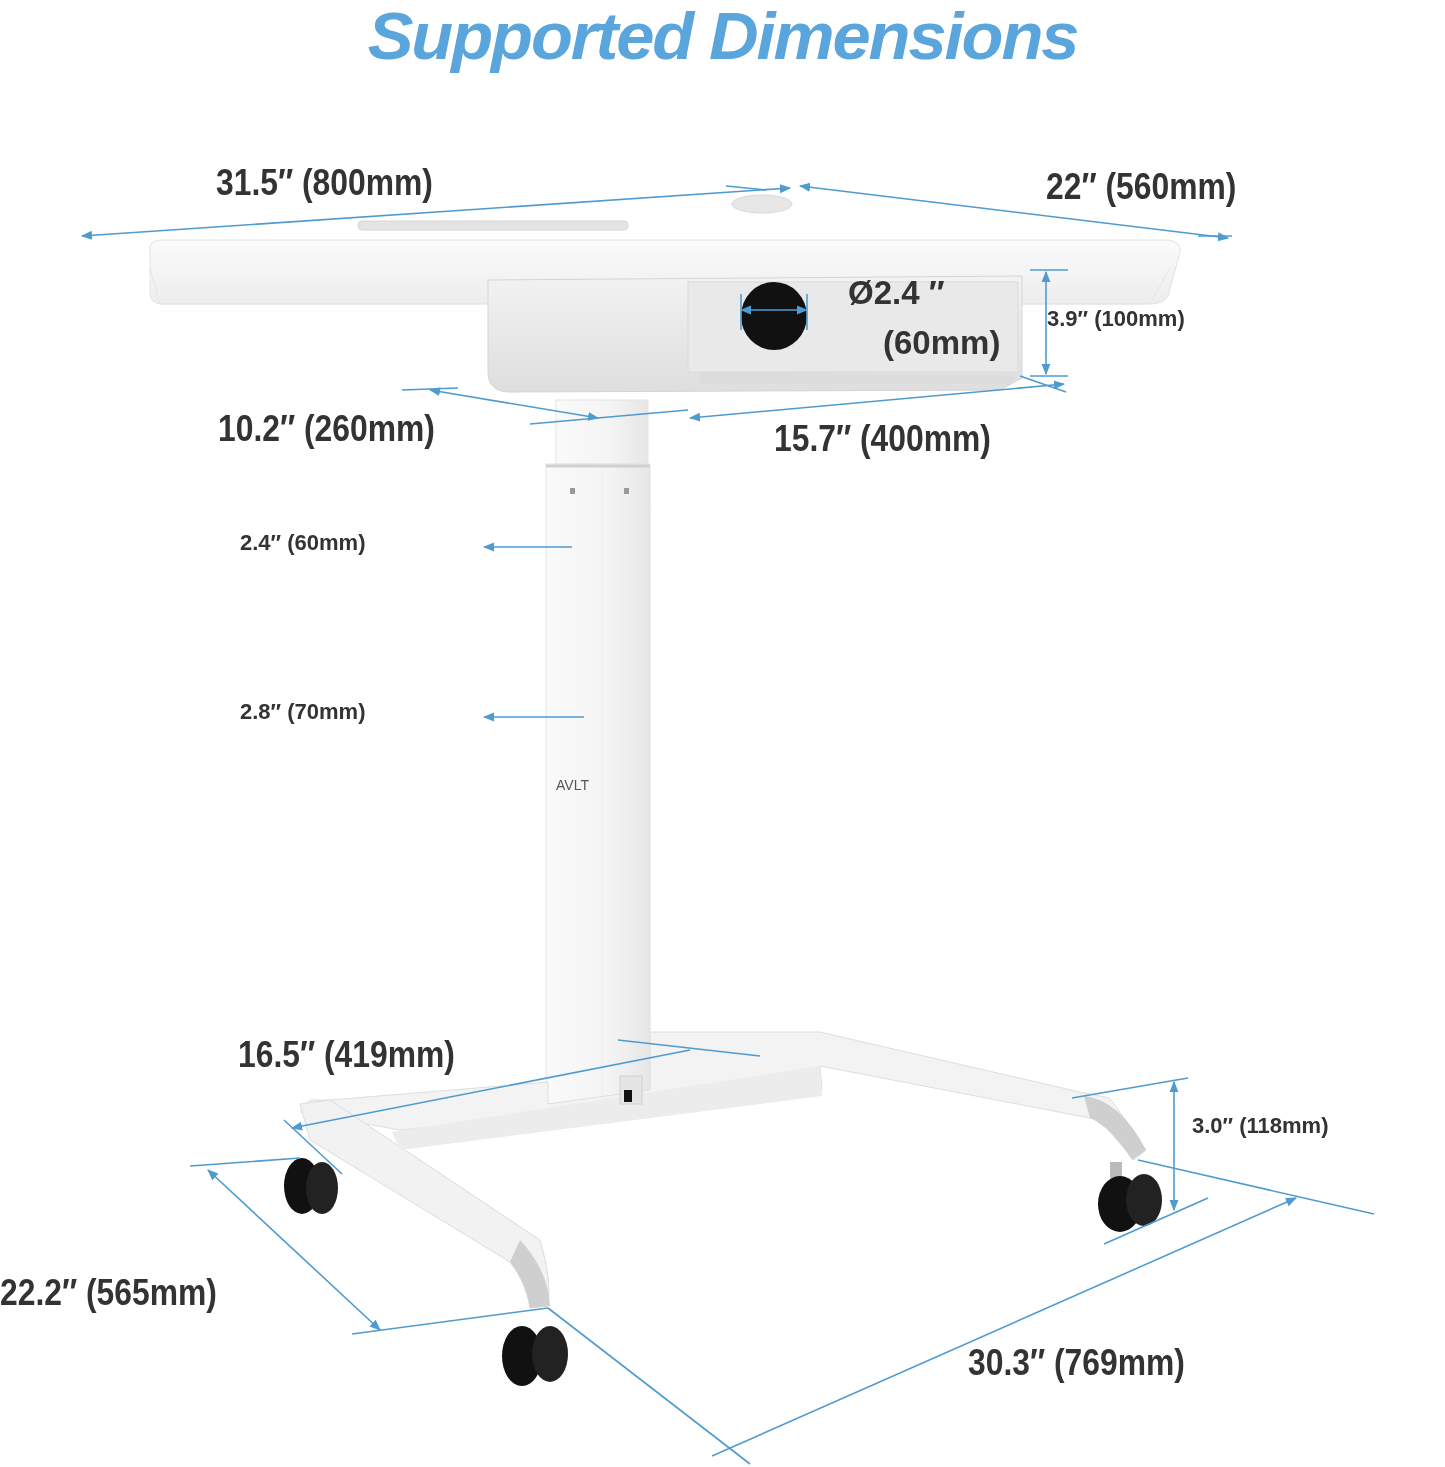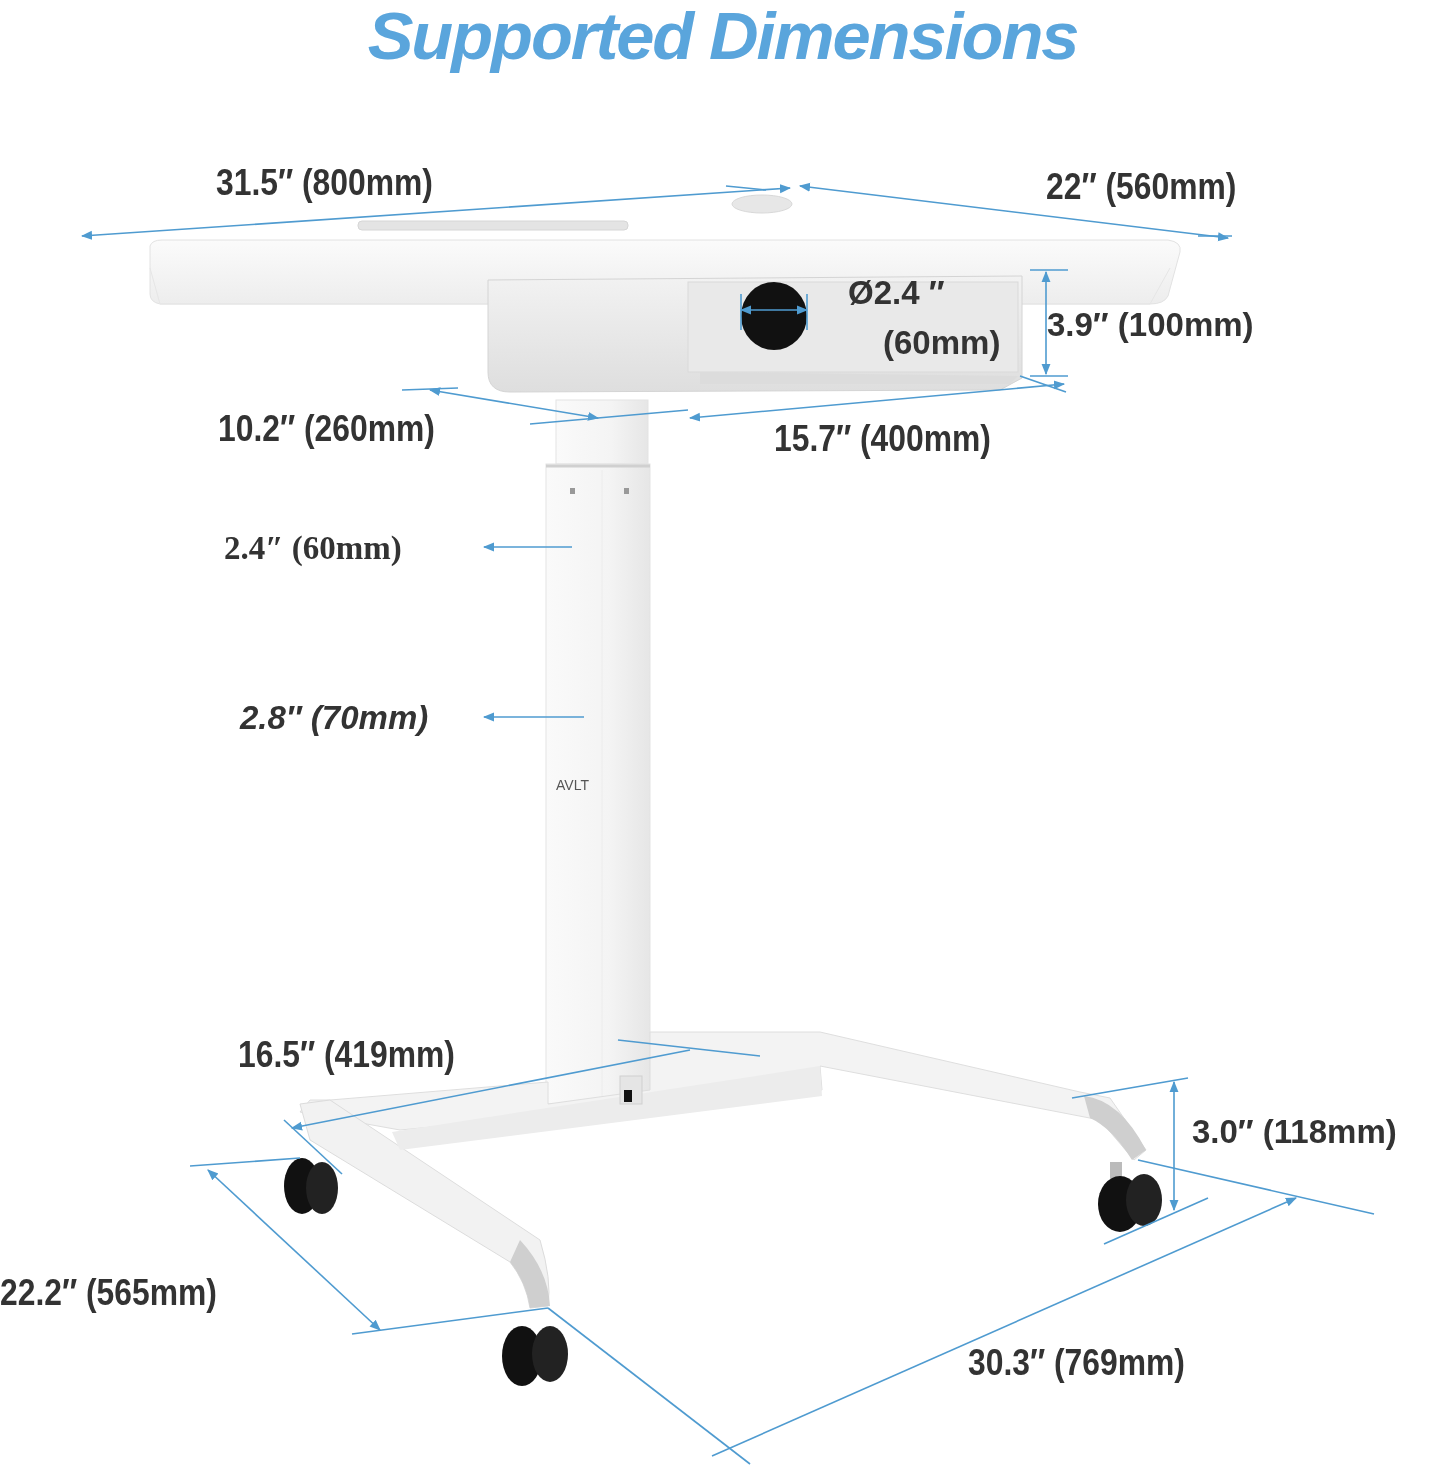--- a/index.html
+++ b/index.html
@@ -5,21 +5,21 @@
   html, body { margin: 0; padding: 0; background: #ffffff; }
   body { width: 1445px; height: 1467px; position: relative; overflow: hidden; font-family: "Liberation Sans", sans-serif; }
   .title {
     position: absolute; left: 0; top: -2px; width: 1445px; text-align: center;
     font-family: "Liberation Sans", sans-serif; font-weight: 700; font-style: italic;
     font-size: 66px; letter-spacing: -2px; color: #5aa5dc;
     transform: scaleX(1.04);
   }
   .lbl {
     position: absolute; font-family: "Liberation Sans", sans-serif; font-weight: 700;
-    font-size: 33px; color: #333333; white-space: nowrap; letter-spacing: 0px;
+    font-size: 22px; color: #333333; white-space: nowrap; letter-spacing: 0px;
     line-height: 1;
   }
   .lbl.condensed { transform: scaleX(0.86); transform-origin: left center; font-size: 37px; }
   .lbl.hole { font-size: 33px; line-height: 1.05; }
   svg.art { position: absolute; left: 0; top: 0; }
 </style>
 </head>
 <body>
 
 <div class="title">Supported Dimensions</div>
@@ -138,18 +138,18 @@
   </g>
 </svg>
 
 <div class="lbl condensed" style="left:216px; top:164px;">31.5″ (800mm)</div>
 <div class="lbl condensed" style="left:1046px; top:168px;">22″ (560mm)</div>
 <div class="lbl" style="left:1047px; top:308px;">3.9″ (100mm)</div>
 <div class="lbl hole" style="left:848px; top:276px;">Ø2.4 ″</div>
 <div class="lbl hole" style="left:883px; top:326px;">(60mm)</div>
 <div class="lbl condensed" style="left:218px; top:410px;">10.2″ (260mm)</div>
 <div class="lbl condensed" style="left:774px; top:420px;">15.7″ (400mm)</div>
-<div class="lbl" style="left:224px; top:532px;font-family:Liberation Serif, serif;">2.4″ (60mm)</div>
-<div class="lbl" style="left:240px; top:701px;font-style:italic;">2.8″ (70mm)</div>
+<div class="lbl" style="left:240px; top:532px;">2.4″ (60mm)</div>
+<div class="lbl" style="left:240px; top:701px;">2.8″ (70mm)</div>
 <div class="lbl condensed" style="left:238px; top:1036px;">16.5″ (419mm)</div>
 <div class="lbl" style="left:1192px; top:1115px;">3.0″ (118mm)</div>
 <div class="lbl condensed" style="left:0px; top:1274px;">22.2″ (565mm)</div>
 <div class="lbl condensed" style="left:968px; top:1344px;">30.3″ (769mm)</div>
 
 </body></html>

